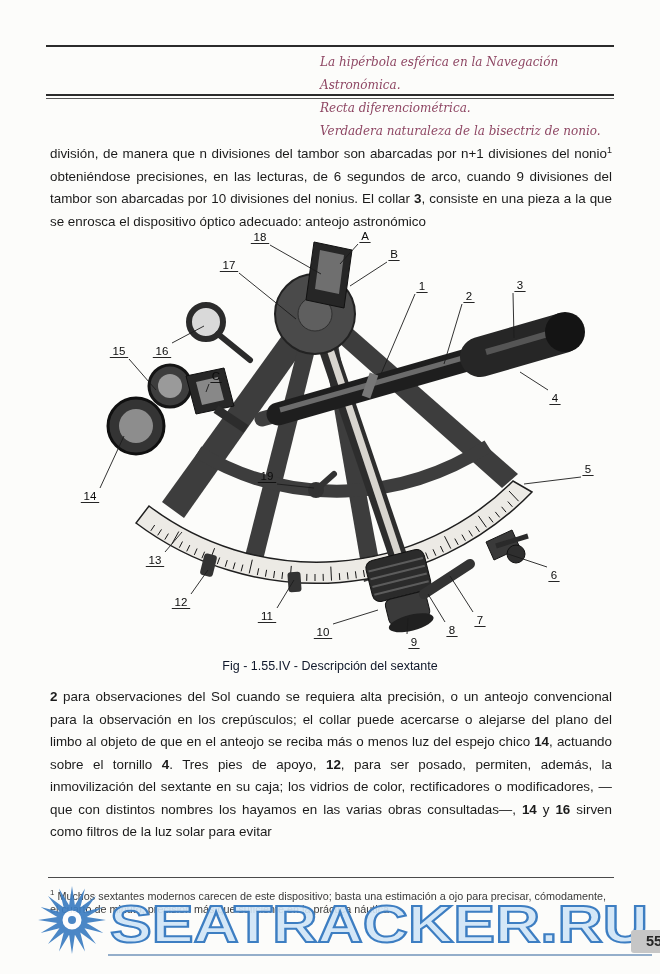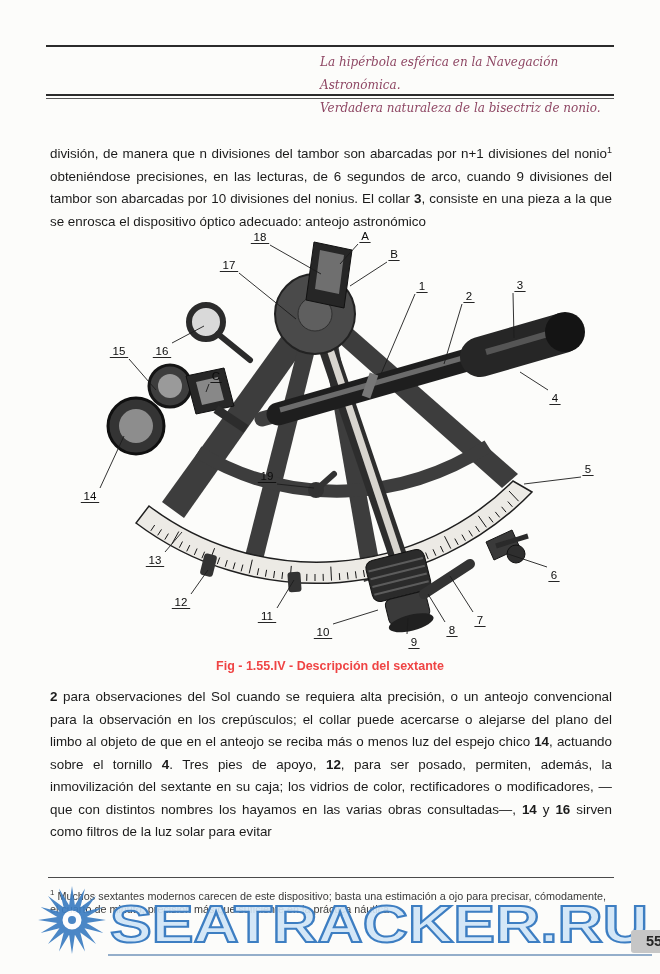--- a/index.html
+++ b/index.html
@@ -19,41 +19,42 @@
   .para{
     position:absolute;left:50px;width:562px;margin:0;
     font-size:13.4px;line-height:22.5px;text-align:justify;color:#1b1b1b;
   }
   #para1{top:111px;margin-top:32px;}
   #para2{top:686px;}
   .para b{font-weight:bold;}
   .para sup{font-size:9px;line-height:0;}
   #figure{position:absolute;left:66px;top:224px;width:560px;height:426px;}
   #caption{position:absolute;left:0;top:659px;width:660px;text-align:center;
-    font-size:12.5px;color:#ef4444;font-weight:bold;}
+    font-size:12.5px;color:#0f172a;}
   #footnote-rule{left:48px;top:877px;width:566px;height:1px;background:#4a4a4a;}
   #footnote{position:absolute;left:50px;top:886px;width:562px;
     font-size:10.8px;line-height:13.5px;color:#3a3a3a;}
   #footnote sup{font-size:8px;}
   #watermark{position:absolute;left:28px;top:878px;width:632px;height:92px;}
   #page-number{
     position:absolute;left:631px;top:930px;width:46px;height:23px;
     background:#c6c6c6;color:#252525;font-size:14.5px;font-weight:bold;
     text-align:center;line-height:23px;border-radius:3px;
   }
 </style>
 </head>
 <body>
 
 <div class="page">
 
   <div class="rule" id="rule-top"></div>
 
   <div class="header-block">
     <div>La hipérbola esférica en la Navegación Astronómica.</div>
+    <div>Recta diferenciométrica.</div>
     <div>Verdadera naturaleza de la bisectriz de nonio.</div>
   </div>
 
   <div class="rule" id="rule-mid-a"></div>
   <div class="rule" id="rule-mid-b"></div>
 
   <p class="para" id="para1"><span>división, de manera que n divisiones del tambor son abarcadas por n+1 divisiones del nonio</span><sup>1</sup><span> obteniéndose precisiones, en las lecturas, de 6 segundos de arco, cuando 9 divisiones del tambor son abarcadas por 10 divisiones del nonius. El collar </span><b>3</b><span>, consiste en una pieza a la que se enrosca el dispositivo óptico adecuado: anteojo astronómico</span></p>
 
   <div id="figure">
     <svg viewBox="0 0 560 426" width="560" height="426">

